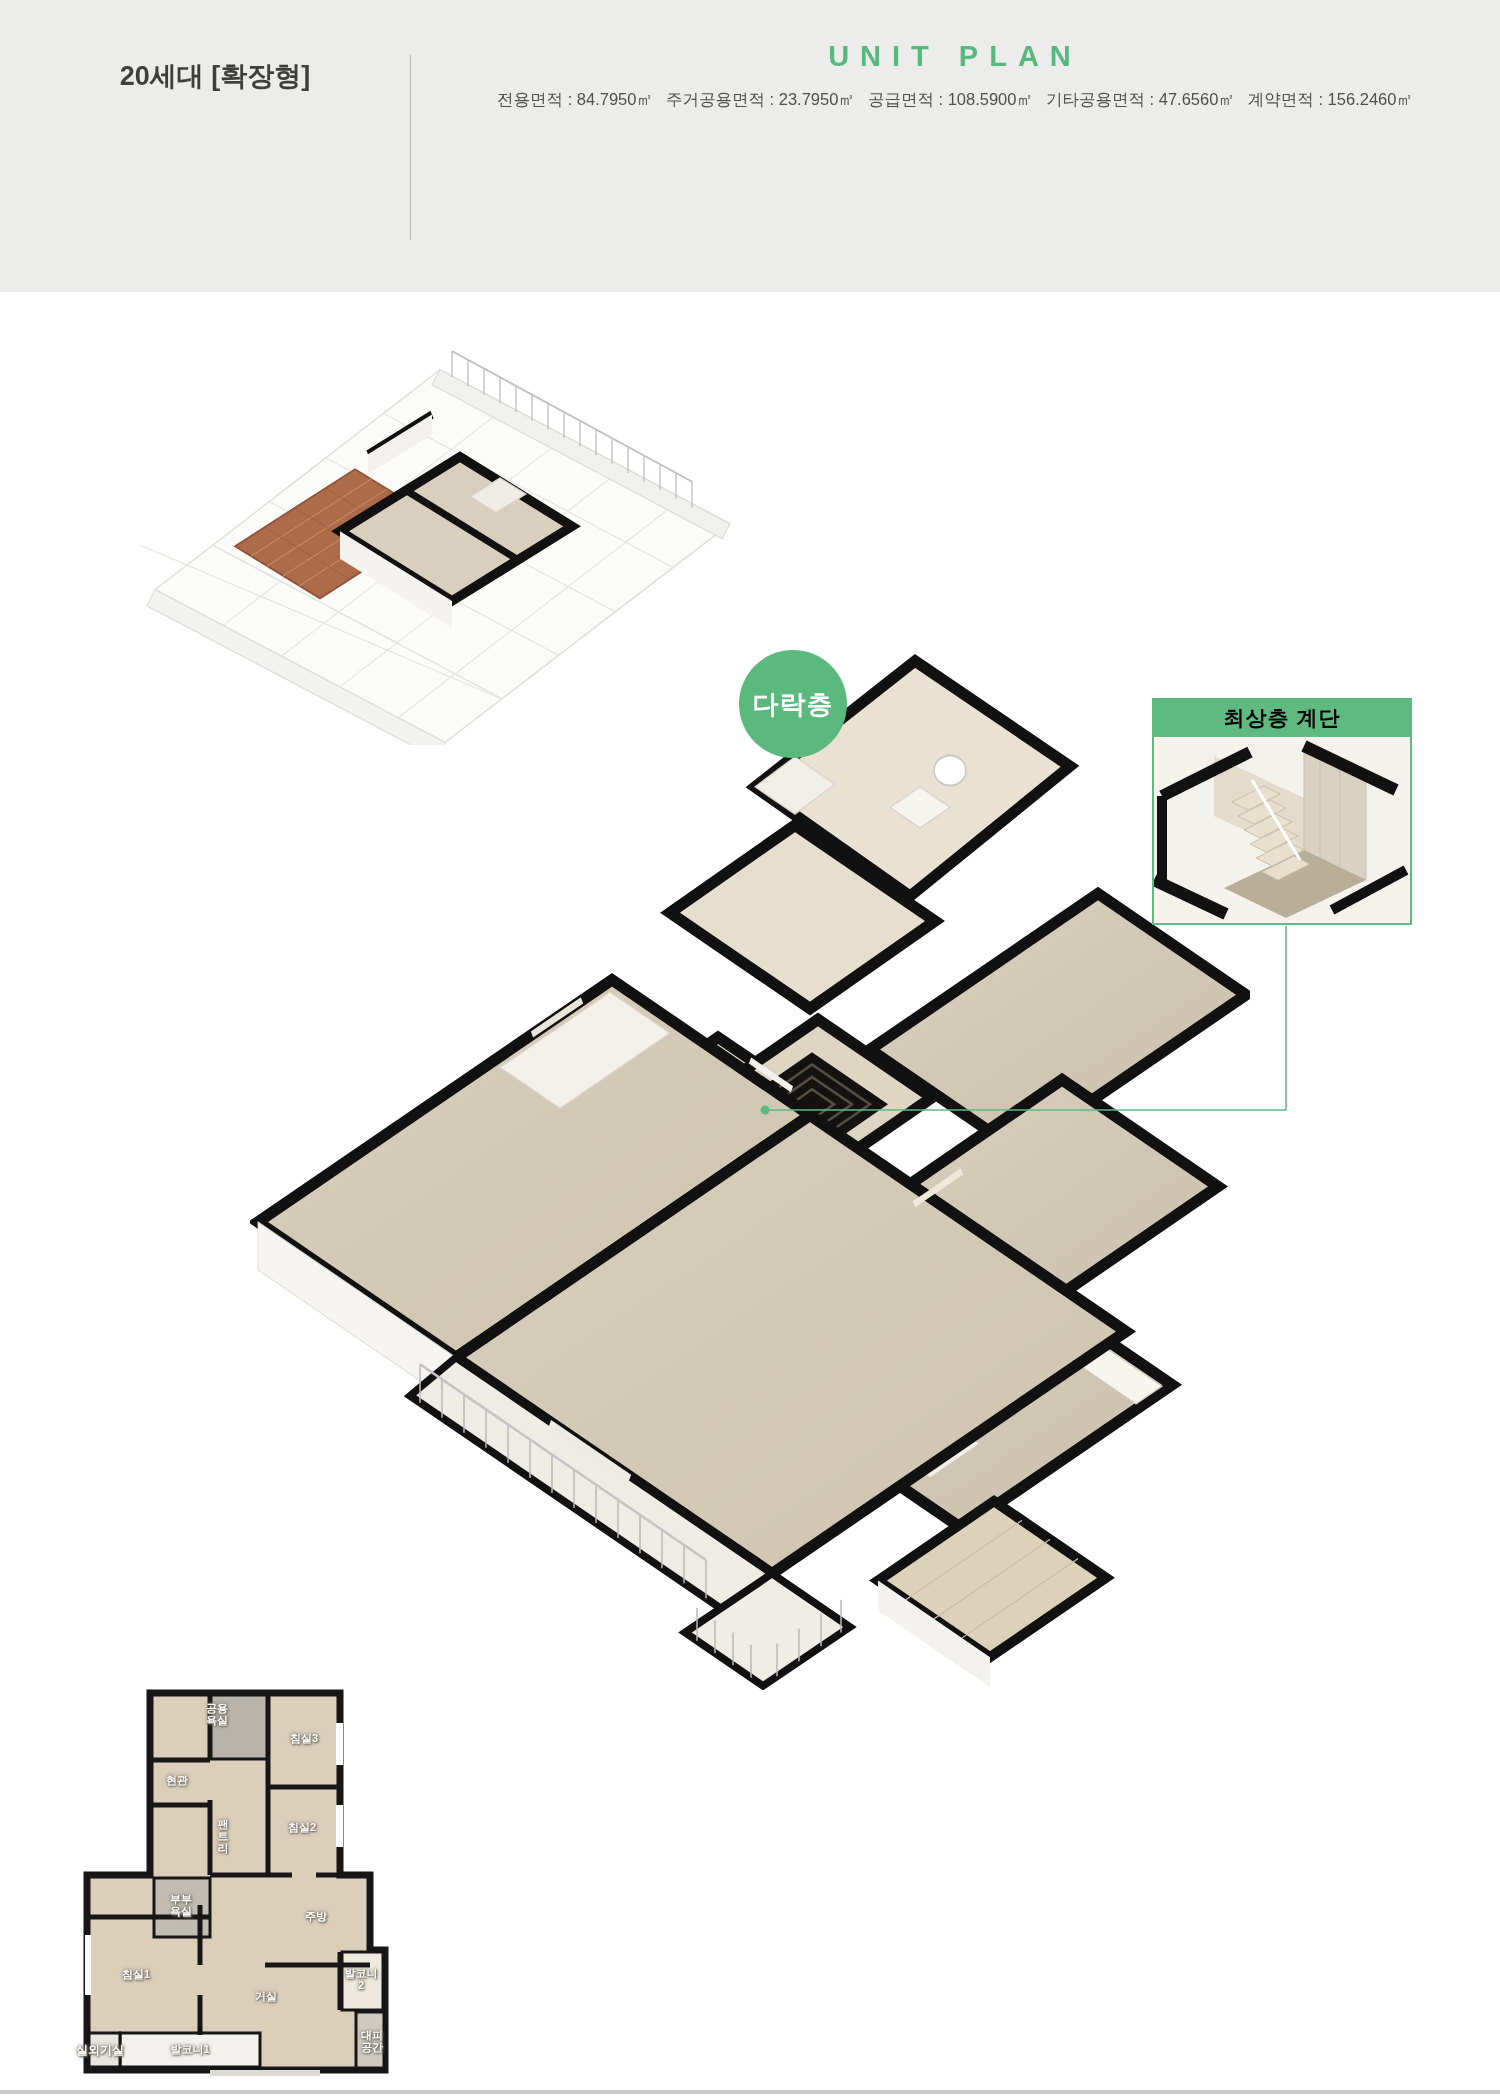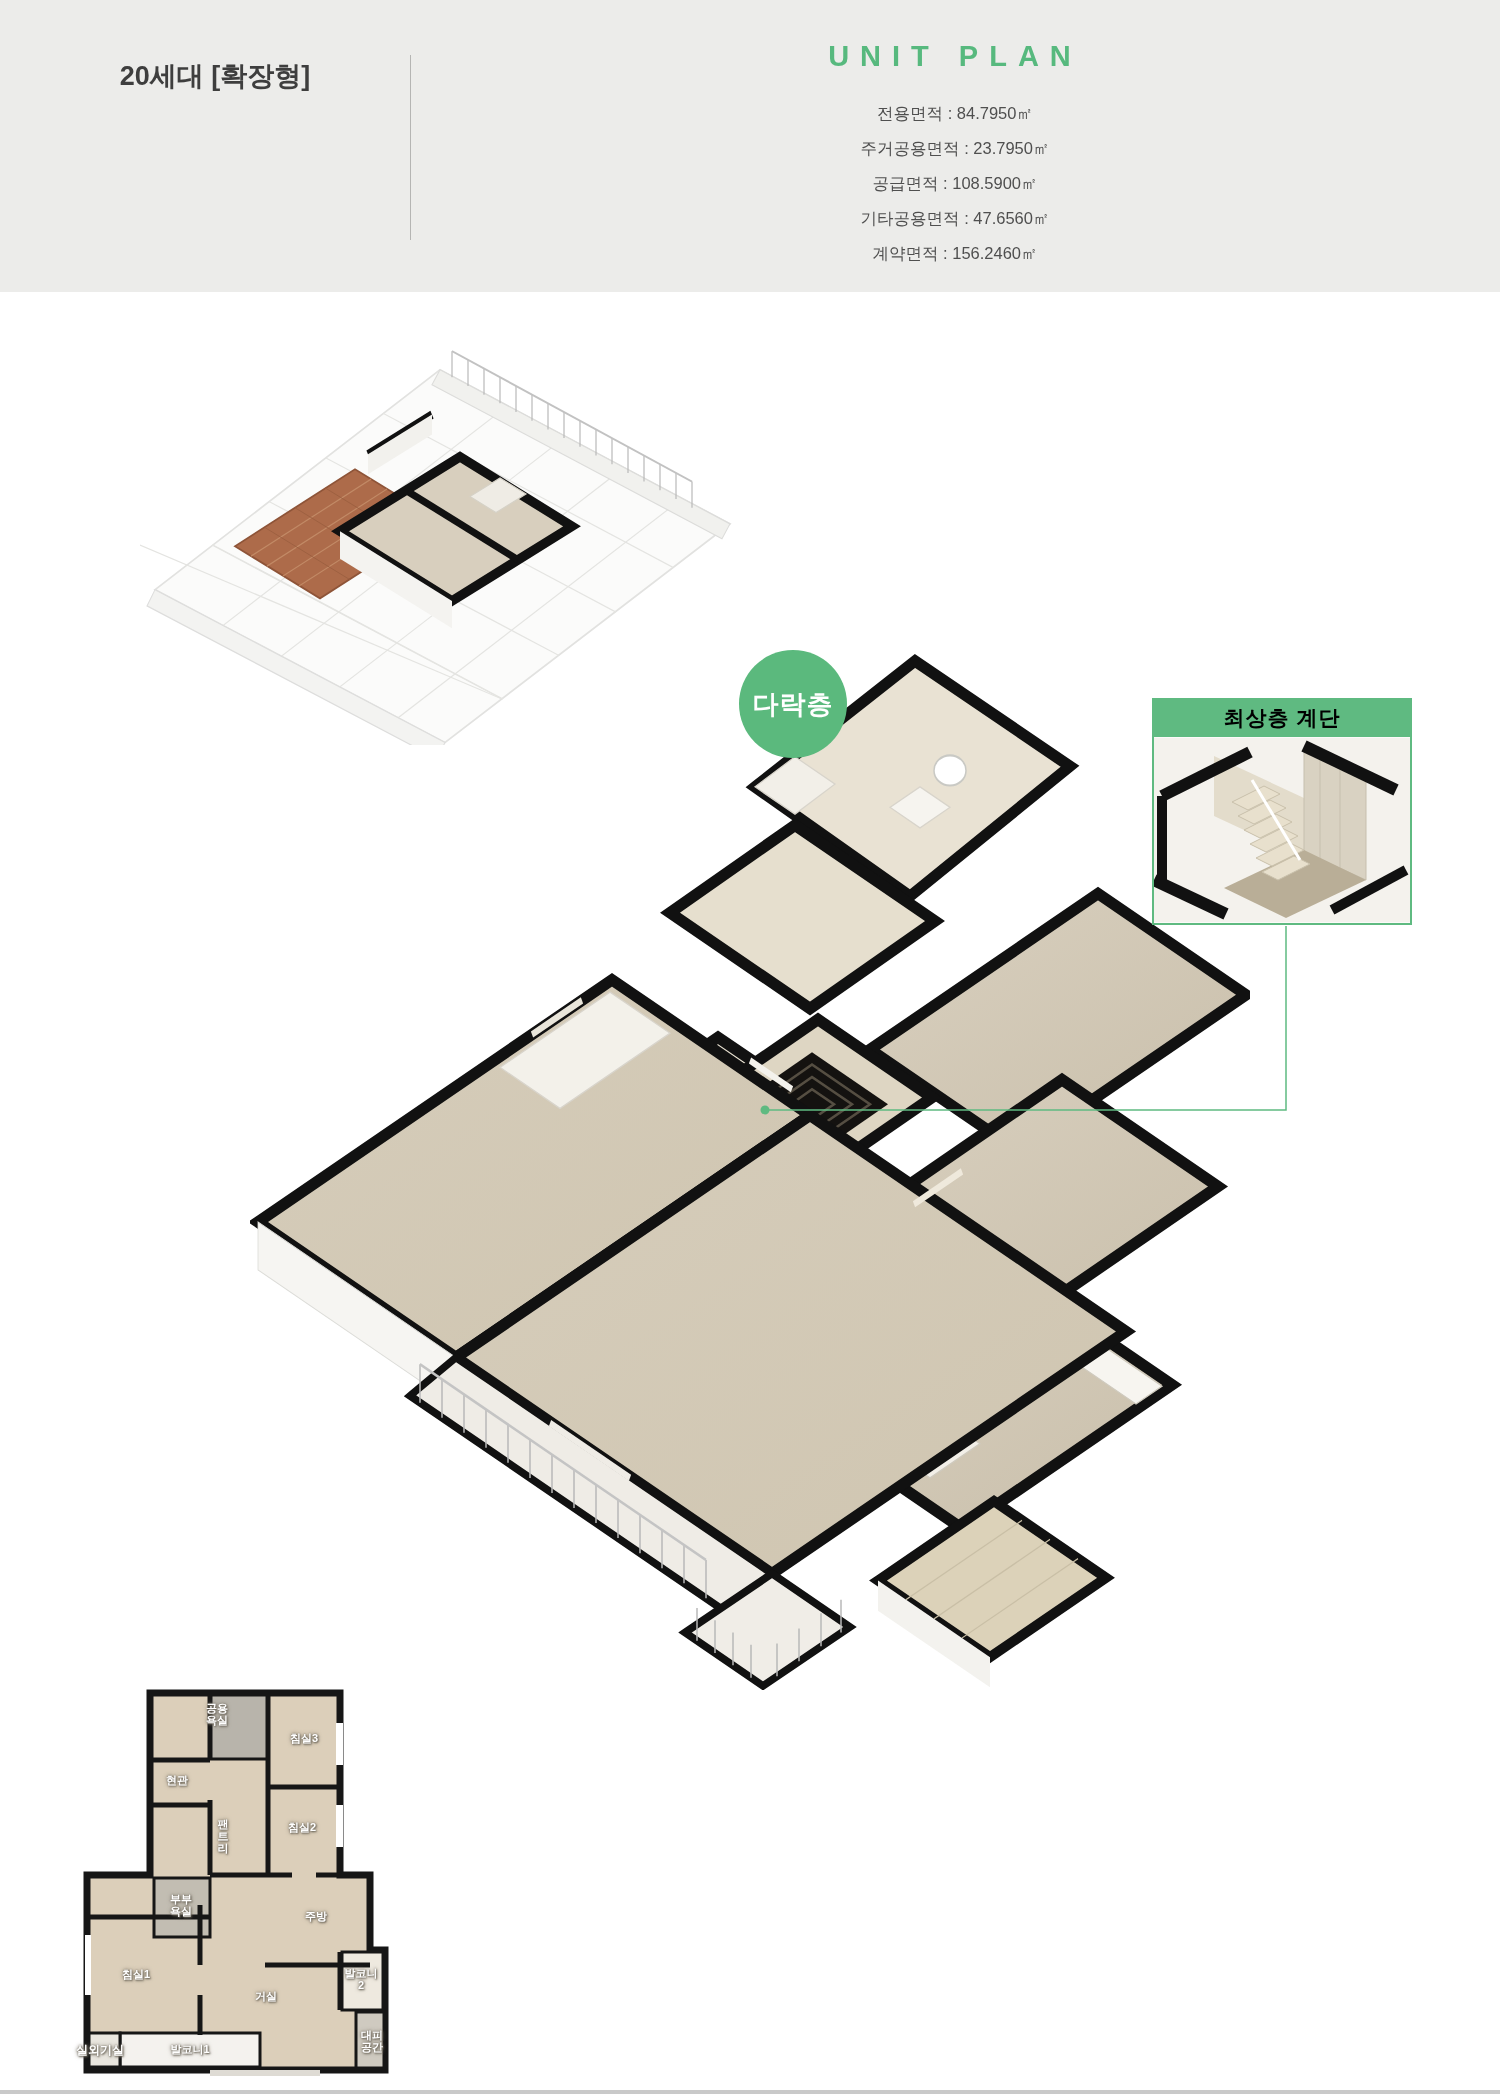--- a/index.html
+++ b/index.html
@@ -11,21 +11,21 @@
   .unit-size{color:#5bb97d;line-height:1;white-space:nowrap;}
   .unit-num{font-size:92px;font-weight:bold;letter-spacing:-2px;}
   .unit-m{font-size:48px;font-weight:bold;}
   .unit-sup{font-size:26px;font-weight:bold;vertical-align:28px;}
   .unit-letter{font-size:78px;font-weight:bold;}
   .unit-sub{margin-top:18px;font-size:27px;font-weight:bold;color:#3e3e3e;letter-spacing:0px;}
   .v-divider{position:absolute;left:410px;top:55px;width:1px;height:185px;background:#b5b5b3;}
   .head-right{position:absolute;left:420px;top:0;width:1070px;height:292px;text-align:center;}
   .page-title{margin-top:52px;font-size:37px;font-weight:bold;color:#4c4c4c;letter-spacing:-1px;}
   .unit-plan{margin-top:40px;font-size:29px;font-weight:bold;color:#57b97e;letter-spacing:11px;}
-  .area-info{margin-top:30px;display:flex;justify-content:center;gap:13px;font-size:16.5px;color:#4f4f4f;white-space:nowrap;flex-direction:column;}
+  .area-info{margin-top:16px;display:flex;justify-content:center;gap:13px;font-size:16.5px;color:#4f4f4f;white-space:nowrap;}
   
   .plan-svg{position:absolute;}
   #attic-badge{position:absolute;left:739px;top:650px;width:108px;height:108px;border-radius:50%;
     background:#5bb97d;color:#fff;display:flex;align-items:center;justify-content:center;
     font-size:26px;font-weight:bold;letter-spacing:1px;}
   #callout{position:absolute;left:1152px;top:698px;width:260px;}
   #callout .callout-head{height:39px;background:#5fba81;color:#000000;font-size:21px;font-weight:bold;
     display:flex;align-items:center;justify-content:center;letter-spacing:1px;}
   #callout .callout-body{height:186px;border:2px solid #5fba81;border-top:none;background:#fbfaf8;overflow:hidden;}
   #connector{position:absolute;left:0;top:0;width:1500px;height:2097px;pointer-events:none;}

